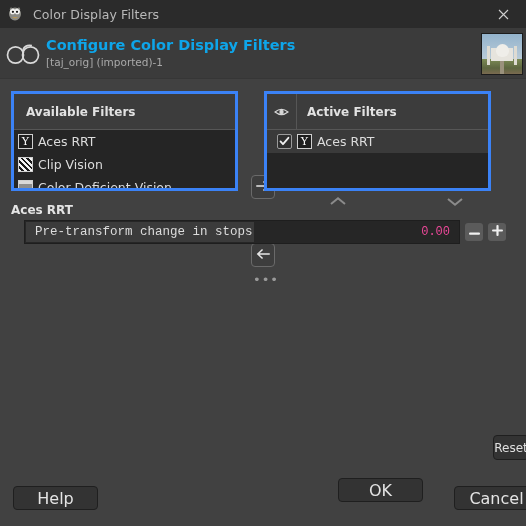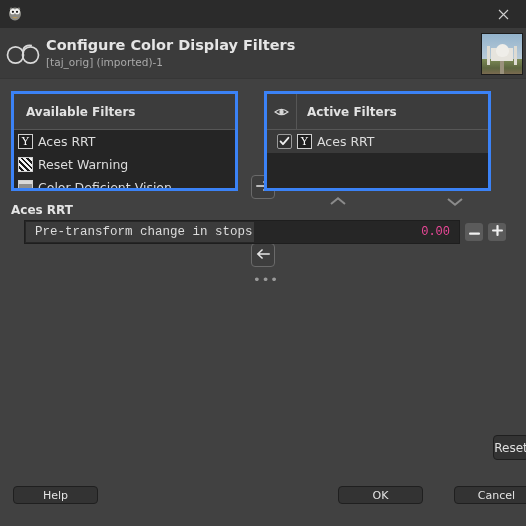--- a/index.html
+++ b/index.html
@@ -75,21 +75,21 @@
   }
   .header-texts {
     margin-left: 6px;
     display: flex;
     flex-direction: column;
     justify-content: center;
   }
   .header-title {
     font-size: 14.5px;
     font-weight: bold;
-    color: #e5e5e5;
+    color: #0ea5e9;
     line-height: 17px;
   }
   .header-sub {
     font-size: 10.5px;
     color: #a9a9a9;
     line-height: 14px;
     margin-top: 1px;
   }
   .header-thumb {
     position: absolute;
@@ -366,53 +366,54 @@
 
   
   .footer {
     height: 52px;
     flex: none;
     position: relative;
     background: #414141;
   }
   .btn {
     position: absolute;
-    height: 18px;
+    height: 24px;
     background: #333333;
     border: 1px solid #1f1f1f;
     border-radius: 4px;
     box-sizing: border-box;
     display: flex;
     align-items: center;
     justify-content: center;
-    font-size: 11px;
+    font-size: 16px;
     color: #e4e4e4;
   }
   .btn.help   { left: 13px;  top: 12px; width: 85px; }
-  .btn.ok     { left: 338px; top: 12px; width: 85px; }
+  .btn.ok     { left: 338px; top: 4px; width: 85px; }
   .btn.cancel { left: 454px; top: 12px; width: 85px; }
 </style>
 </head>
 <body>
 
 <div class="window">
 
   <div class="titlebar">
     <div class="titlebar-icon">
       <svg width="16" height="16" viewBox="0 0 16 16">
         <ellipse cx="8" cy="8" rx="6" ry="6.5" fill="#8b8b86"></ellipse>
         <ellipse cx="5.6" cy="5.4" rx="2.6" ry="2.8" fill="#f4f4f2"></ellipse>
         <ellipse cx="10.3" cy="5.4" rx="2.6" ry="2.8" fill="#f4f4f2"></ellipse>
         <circle cx="5.9" cy="5.8" r="1.1" fill="#151515"></circle>
         <circle cx="10.0" cy="5.8" r="1.1" fill="#151515"></circle>
         <path d="M5 11 q3 2.6 6 0 q-3 1.2 -6 0 z" fill="#e0a12c"></path>
         <path d="M2.5 3.5 l1.6 -2.4 l1.1 2.1 z" fill="#8b8b86"></path>
         <path d="M13.5 3.5 l-1.6 -2.4 l-1.1 2.1 z" fill="#8b8b86"></path>
       </svg>
     </div>
+    <div class="titlebar-title">Color Display Filters</div>
     <div class="titlebar-close">
       <svg width="11" height="11" viewBox="0 0 11 11">
         <path d="M1 1 L10 10 M10 1 L1 10" stroke="#cfcfcf" stroke-width="1.1" fill="none"></path>
       </svg>
     </div>
   </div>
 
   <div class="header">
     <div class="header-glasses">
       <svg width="34" height="26" viewBox="0 0 34 26">
@@ -447,21 +448,21 @@
 
         <div class="row">
           <div class="row-icon">
             <div class="icon-gamma">Y</div>
           </div>
           <div class="row-label">Aces RRT</div>
         </div>
 
         <div class="row">
           <div class="row-icon icon-stripes"></div>
-          <div class="row-label">Reset Warning</div>
+          <div class="row-label">Clip Vision</div>
         </div>
 
         <div class="row">
           <div class="row-icon icon-bands"></div>
           <div class="row-label">Color Deficient Vision</div>
         </div>
 
       </div>
     </div>
 

